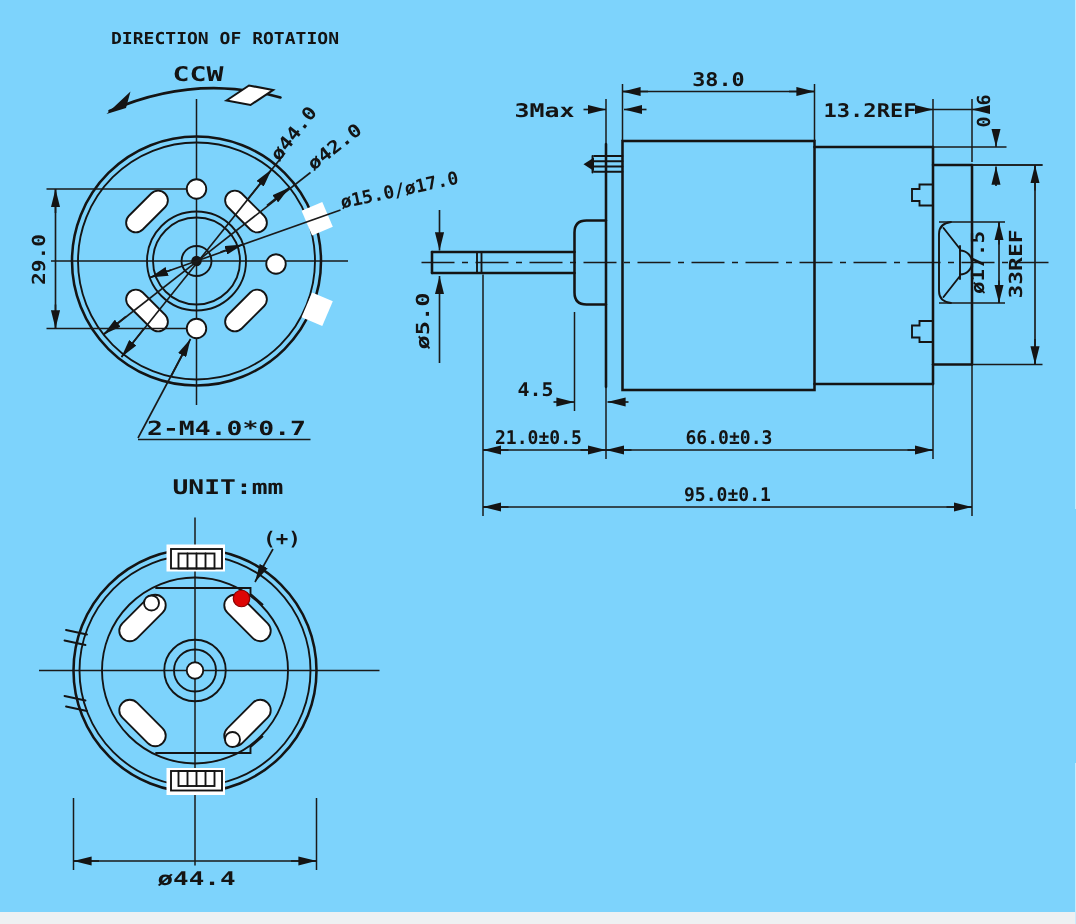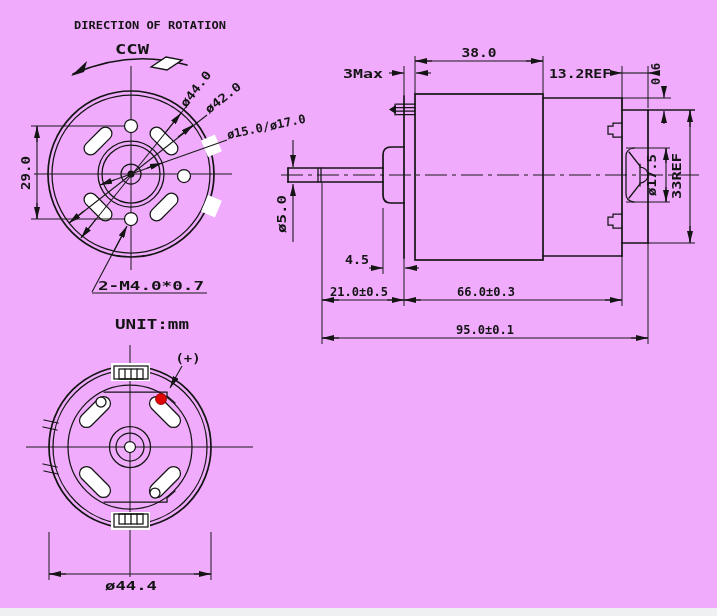--- a/index.html
+++ b/index.html
@@ -1,16 +1,16 @@
 <!DOCTYPE html>
 <html><head>
 <meta charset="utf-8">
 <style>
   html,body{margin:0;padding:0;background:#ffffff;}
-  .stage{position:relative;width:717px;height:616px;background:#f0abfc;overflow:hidden;}
+  .stage{position:relative;width:717px;height:616px;background:#7dd3fc;overflow:hidden;}
   svg{display:block;}
   .cad{font-family:"DejaVu Sans Mono","Liberation Mono",monospace;font-weight:bold;fill:#141414;}
   .outline{stroke:#141414;stroke-width:1.7;fill:none;stroke-linecap:round;}
   .mid{stroke:#141414;stroke-width:1.25;fill:none;stroke-linecap:round;}
   .thin{stroke:#1a1a1a;stroke-width:1;fill:none;}
   .dim{stroke:#1a1a1a;stroke-width:1.1;fill:none;}
   .whitefill{fill:#ffffff;}
   .bottom-strip{position:absolute;left:0;bottom:0;width:717px;height:8px;background:#eef0f2;}
 </style>
 </head>

